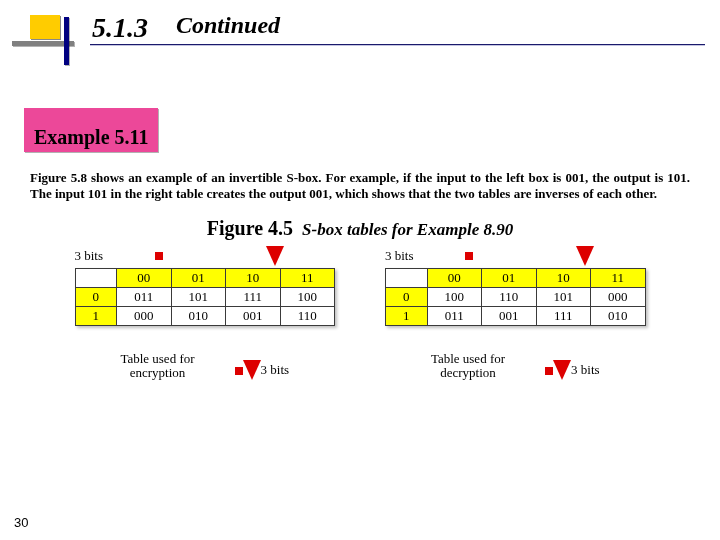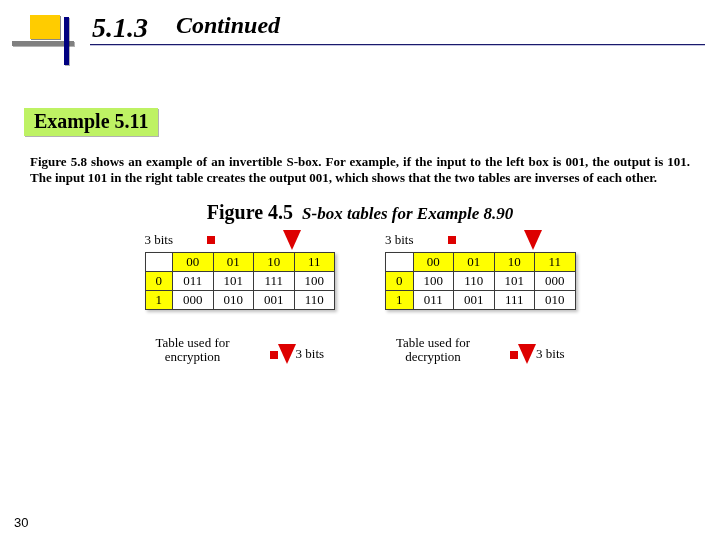--- a/index.html
+++ b/index.html
@@ -67,22 +67,22 @@
     left: 90px;
     top: 44px;
     width: 615px;
     height: 1px;
     background: #1a1a6c;
     box-shadow: 0 1px 0 #c4c4e0;
   }
   .example-label {
     display: inline-block;
     margin: 36px 0 0 24px;
-    background: #bef264;
-    padding: 2px 10px 3px 10px;
+    background: #ec4899;
+    padding: 18px 10px 3px 10px;
     font-weight: bold;
     font-size: 20px;
     box-shadow: 1px 1px 0 rgba(0,0,0,0.3);
   }
   .body-text {
     margin: 18px 30px 0 30px;
     font-weight: bold;
     font-size: 13px;
     text-align: justify;
     line-height: 1.25;
@@ -127,21 +127,21 @@
   .sbox-table {
     border-collapse: collapse;
     border: 1px solid #3a3a3a;
     font-size: 13px;
     margin: 2px auto;
     background: #fff;
     box-shadow: 2px 2px 3px rgba(0,0,0,0.25);
   }
   .sbox-table td, .sbox-table th {
     border: 1px solid #3a3a3a;
-    padding: 1px 10px;
+    padding: 1px 17px;
     text-align: center;
     font-weight: normal;
   }
   .sbox-table .hdr { background: #ffff00; }
   .sbox-table .corner { background: #fff; }
   .caption-under {
     font-size: 13px;
     margin-top: 24px;
     line-height: 1.1;
     font-family: Liberation Serif, serif;

